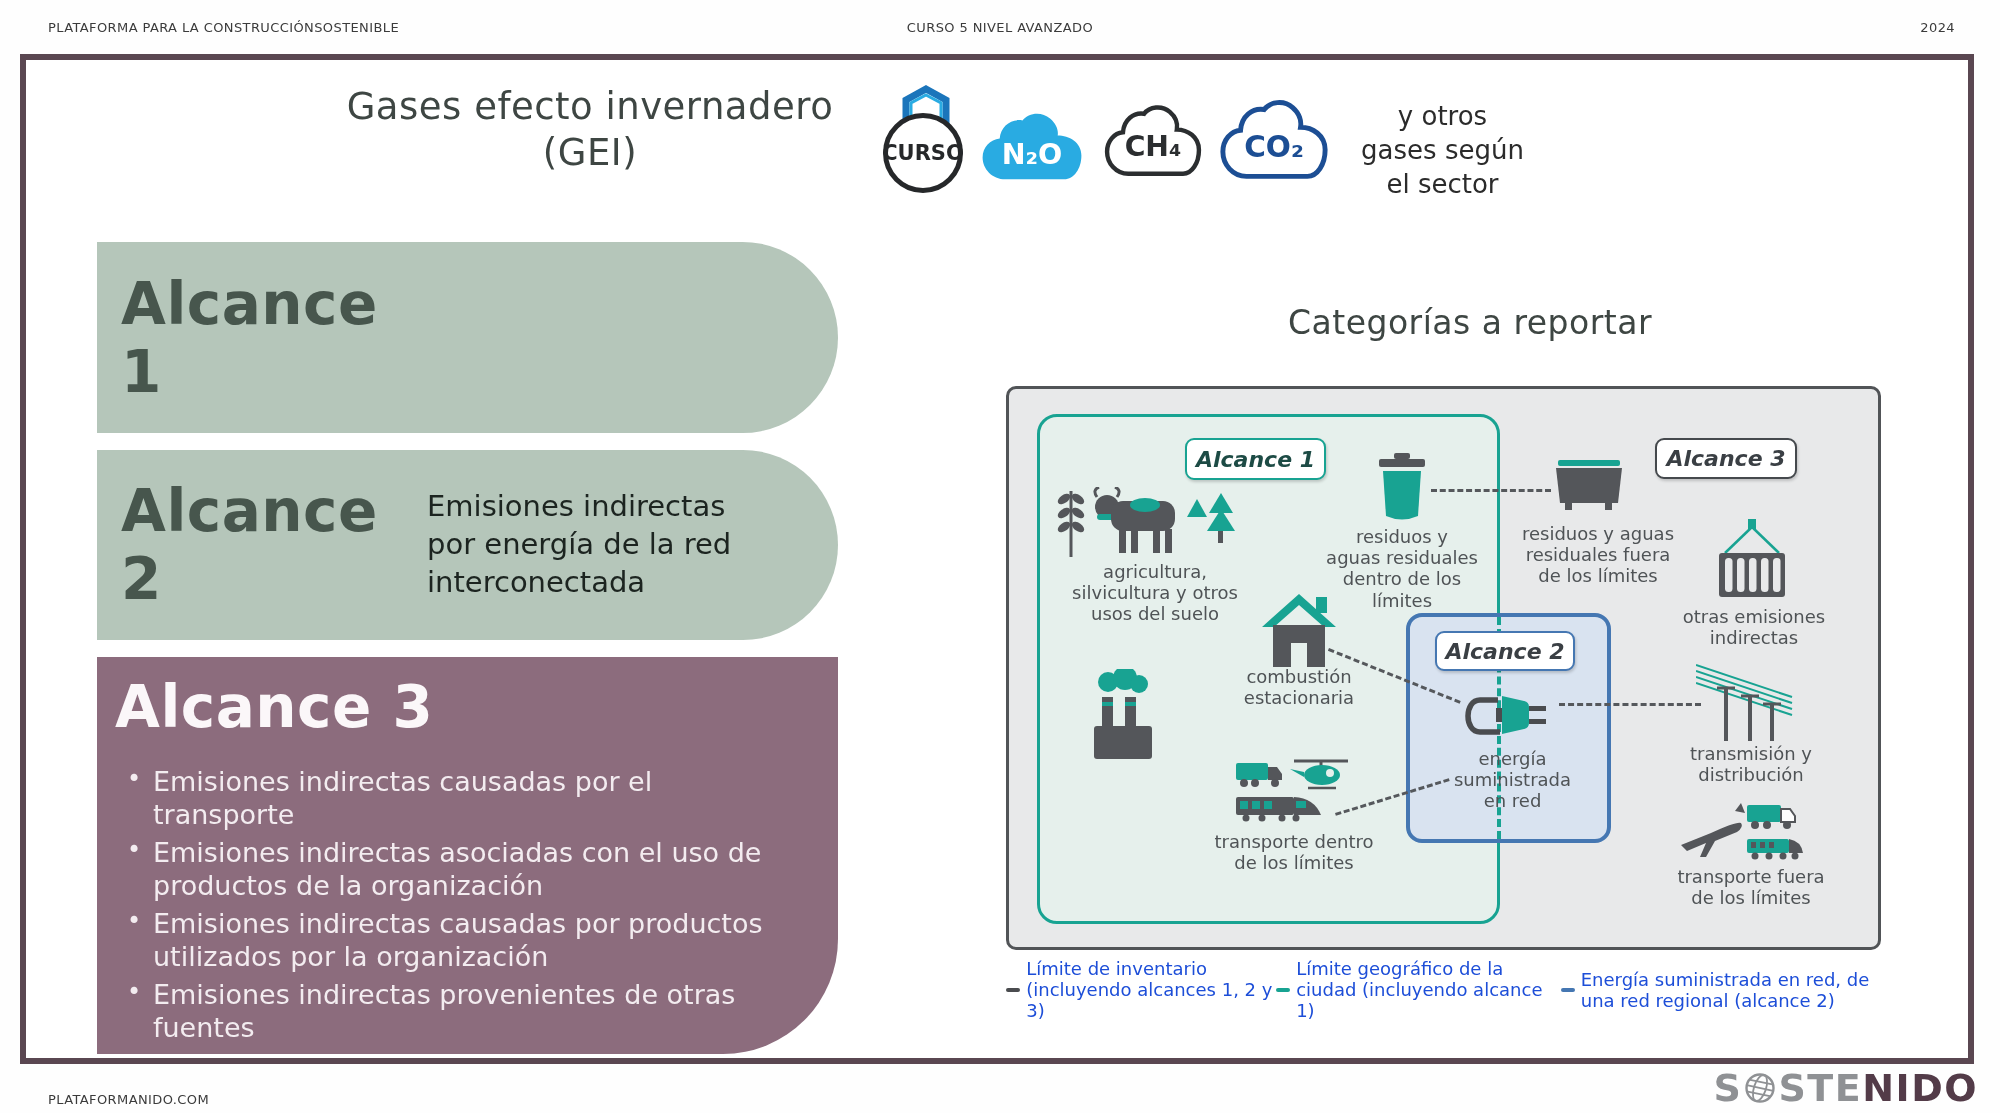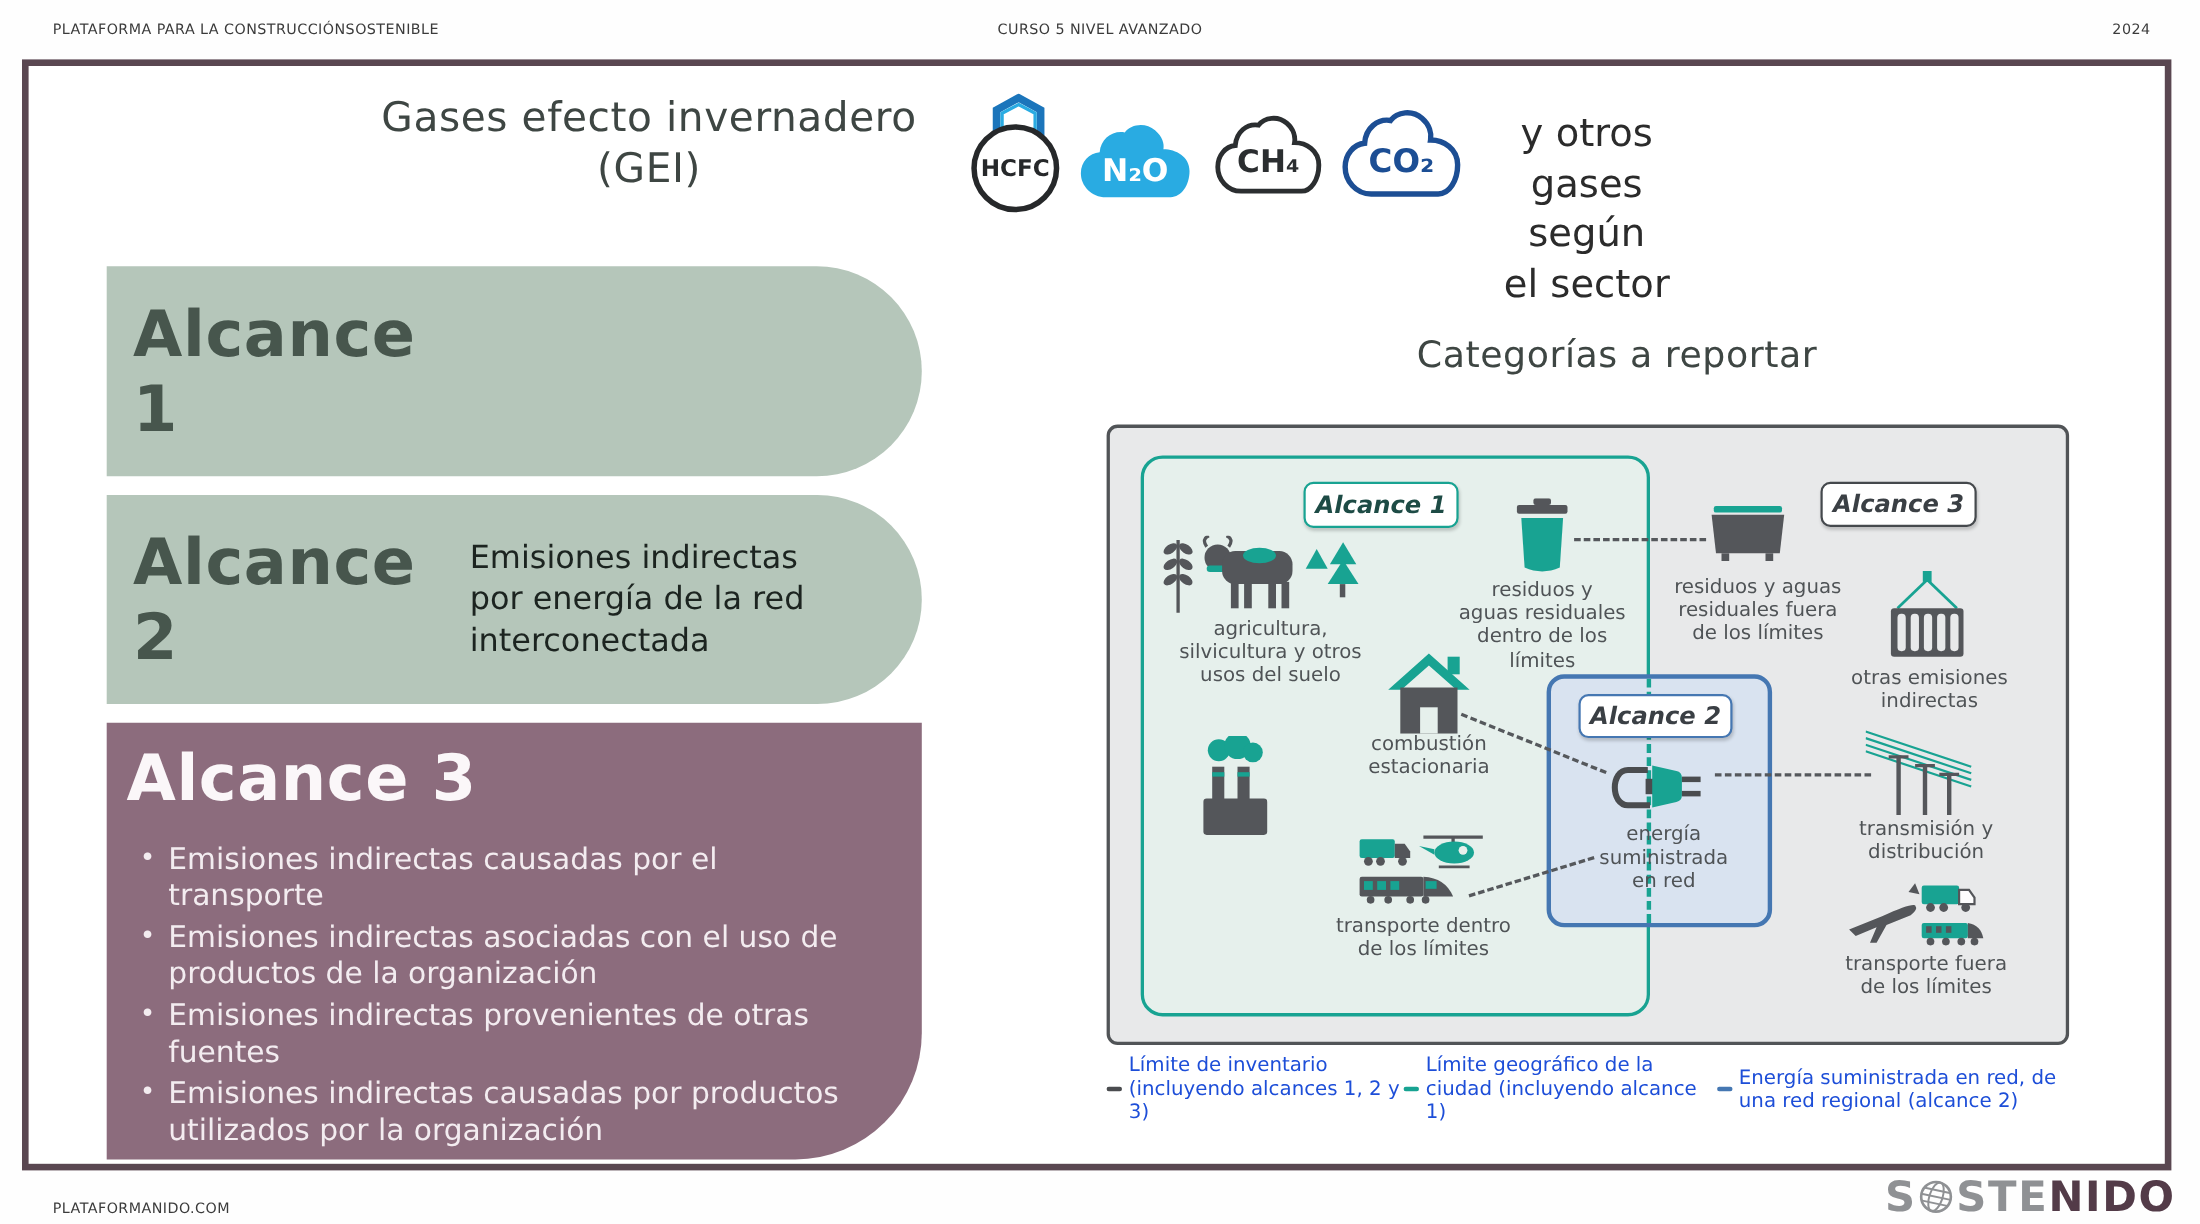--- a/index.html
+++ b/index.html
@@ -20,21 +20,21 @@
                 font-size:37px; line-height:1.25; color:#3e4643; font-weight:500; letter-spacing:.5px; }
 
   
   .gas-hcfc { position:absolute; left:883px; top:85px; width:84px; height:108px; }
   .hcfc-circle { position:absolute; left:0; bottom:0; width:80px; height:80px; border-radius:50%;
                  border:5px solid #26282a; background:#fff; display:flex; align-items:center; justify-content:center;
                  font-size:21px; font-weight:bold; color:#26282a; }
   .hcfc-hex { position:absolute; left:18px; top:0; }
   .cloud { position:absolute; }
   .other-gases { position:absolute; left:1345px; top:100px; width:195px; text-align:center;
-                 font-size:35px; line-height:1.3; color:#2b2b2b; }
+                 font-size:26px; line-height:1.3; color:#2b2b2b; }
 
   
   .scope { position:absolute; left:97px; width:741px; background:#b5c6ba; display:flex; align-items:center; }
   .scope1 { top:242px; height:191px; border-radius:0 96px 96px 0; }
   .scope2 { top:450px; height:190px; border-radius:0 96px 96px 0; }
   .scope-title { width:330px; padding-left:24px; font-size:58px; font-weight:600; color:#47564d; letter-spacing:.5px; }
   .scope-desc { width:390px; font-size:29px; line-height:1.3; color:#1c2420; font-weight:500; }
   .scope3 { position:absolute; left:97px; top:657px; width:741px; height:397px; background:#8c6c7d;
             border-radius:0 0 115px 0; padding:16px 20px 0 18px; }
   .scope3-title { font-size:58px; font-weight:600; color:#fbf7f9; letter-spacing:.5px; }
@@ -86,21 +86,21 @@
 
   <div class="main-title pre">Gases efecto invernadero
 (GEI)</div>
 
   <div class="gas-hcfc">
     <svg class="hcfc-hex" width="50" height="54" viewBox="0 0 50 54">
       <polygon points="25,4 45,15 45,39 25,50 5,39 5,15" fill="none" stroke="#1b75bb" stroke-width="7"></polygon>
       <polygon points="25,10 40,18 40,36 25,44 10,36 10,18" fill="none" stroke="#29abe2" stroke-width="3"></polygon>
     </svg>
     <div class="hcfc-circle">
-        <span>HCFC</span>
+        <span>CURSO</span>
       </div>
   </div>
 
   <svg class="cloud" style="left:975px;top:108px;" width="114" height="78" viewBox="0 0 120 80">
     <path d="M94 74 H32 C18 74 8 63 8 51 C8 40 16 32 26 31 C27 18 38 10 50 12 C56 4 70 2 79 10 C86 16 88 23 87 28 C99 28 112 35 112 49 C112 63 104 74 94 74 Z" fill="#29abe2"></path>
     <text x="60" y="58" text-anchor="middle" font-size="30" font-weight="bold" fill="#ffffff">N₂O</text>
   </svg>
 
   <svg class="cloud" style="left:1100px;top:96px;" width="106" height="92" viewBox="0 0 120 88">
     <path d="M94 80 H32 C18 80 8 68 8 55 C8 43 16 34 26 33 C27 19 38 10 50 12 C56 4 70 2 79 10 C86 16 88 24 87 30 C99 30 112 38 112 53 C112 68 104 80 94 80 Z" fill="#ffffff" stroke="#2b2e30" stroke-width="5"></path>
@@ -125,22 +125,22 @@
     <div class="scope-desc pre">Emisiones indirectas
 por energía de la red
 interconectada</div>
   </div>
 
   <div class="scope3">
     <div class="scope3-title">Alcance 3</div>
     <ul>
       <li>Emisiones indirectas causadas por el transporte</li>
       <li>Emisiones indirectas asociadas con el uso de productos de la organización</li>
+      <li>Emisiones indirectas causadas por productos utilizados por la organización</li>
       <li>Emisiones indirectas provenientes de otras fuentes</li>
-      <li>Emisiones indirectas causadas por productos utilizados por la organización</li>
     </ul>
   </div>
 
   <div class="diagram-title">Categorías a reportar</div>
 
   <div class="diagram">
 
     <div class="d tealbox"></div>
     <div class="d bluebox"></div>
 

